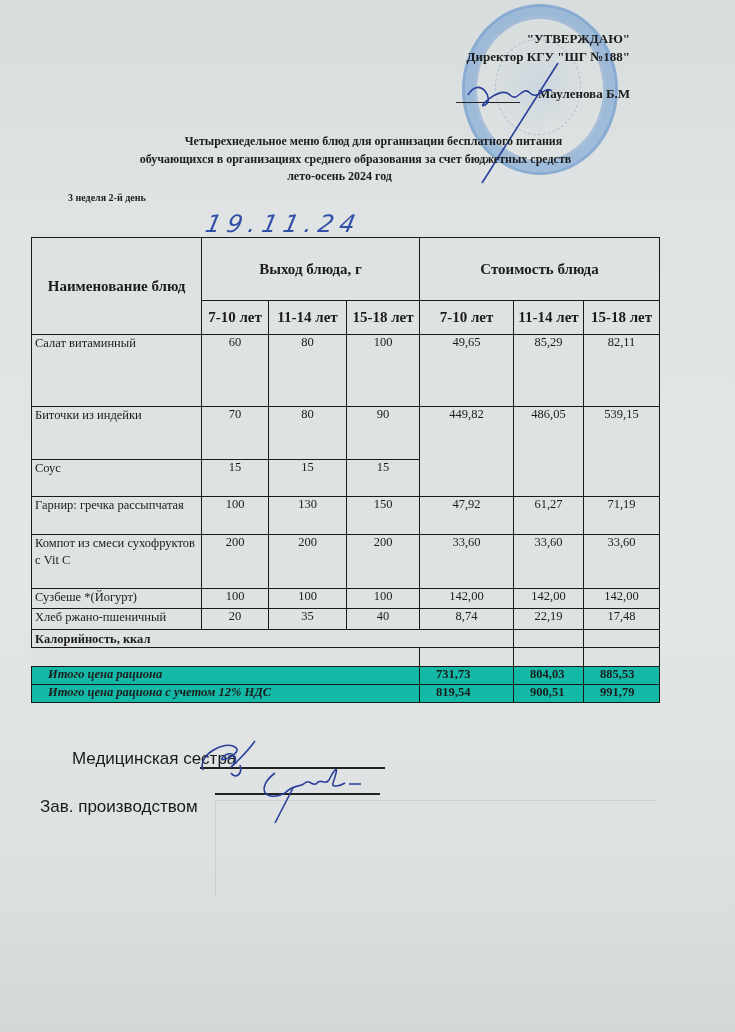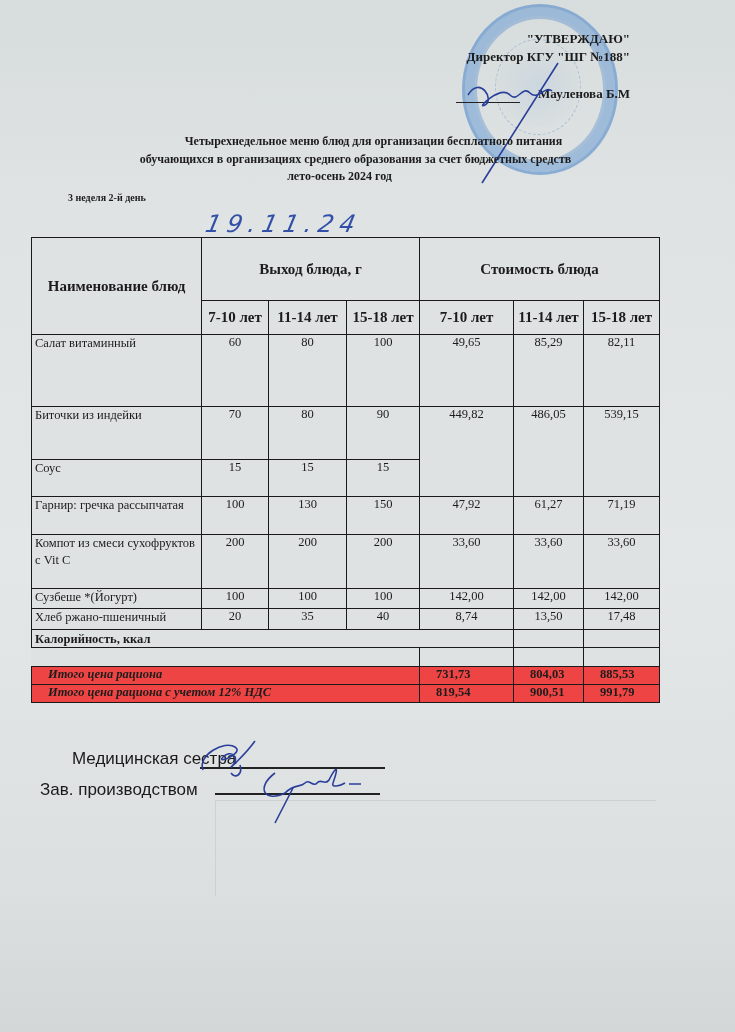--- a/index.html
+++ b/index.html
@@ -26,21 +26,21 @@
   }
   table.menu {
     position: absolute; left: 31px; top: 237px; border-collapse: collapse;
     table-layout: fixed; font-size: 12.5px; background: #dfe2e3;
   }
   table.menu td, table.menu th { border: 1.5px solid #1a1a1a; padding: 0 3px; vertical-align: top; }
   table.menu th { font-weight: bold; vertical-align: middle; text-align: center; font-size: 15px; }
   td.num { text-align: center; padding-top: 3px; }
   td.name { padding-top: 3px; line-height: 17px; }
   td.bold { font-weight: bold; }
-  tr.total td { background: #ef4444; font-weight: bold; font-style: italic; padding-top: 0; padding-left: 16px; }
+  tr.total td { background: #14b8a6; font-weight: bold; font-style: italic; padding-top: 0; padding-left: 16px; }
   tr.total td.num { text-align: left; font-style: normal; padding-right: 3px; padding-top: 0; }
   tr.gap td { border-left: none; border-right: none; }
   .sig-label { font-family: "Liberation Sans", sans-serif; font-size: 17px; color: #1a1a1a; }
   .sig-line { height: 1.5px; background: #222; }
   .ghost { color: rgba(90,90,90,0.18); font-size: 12px; }
 </style>
 </head>
 <body>
 
 <div class="abs stamp">
@@ -136,21 +136,21 @@
     <td class="num" style="padding-top:0">142,00</td>
     <td class="num" style="padding-top:0">142,00</td>
     <td class="num" style="padding-top:0">142,00</td>
   </tr>
   <tr style="height:21px">
     <td class="name" style="padding-top:0">Хлеб ржано-пшеничный</td>
     <td class="num" style="padding-top:0">20</td>
     <td class="num" style="padding-top:0">35</td>
     <td class="num" style="padding-top:0">40</td>
     <td class="num" style="padding-top:0">8,74</td>
-    <td class="num" style="padding-top:0">13,50</td>
+    <td class="num" style="padding-top:0">22,19</td>
     <td class="num" style="padding-top:0">17,48</td>
   </tr>
   <tr style="height:16px">
     <td colspan="5" class="bold" style="padding-top:2px; line-height:15px;">Калорийность, ккал</td>
     <td></td>
     <td></td>
   </tr>
   <tr class="gap" style="height:19px">
     <td colspan="4" style="border-left:none; border-bottom:1.5px solid #1a1a1a;"></td>
     <td style="border-left:1.5px solid #1a1a1a; border-right:1.5px solid #1a1a1a;"></td>
@@ -167,21 +167,21 @@
     <td colspan="4">Итого цена рациона с учетом 12% НДС</td>
     <td class="num">819,54</td>
     <td class="num">900,51</td>
     <td class="num">991,79</td>
   </tr>
 </tbody>
   </table>
 
 <div class="abs sig-label" style="left:40px; top:749px;margin-left:32px;">Медицинская сестра</div>
 <div class="abs sig-line" style="left:200px; top:767px; width:185px;"></div>
-<div class="abs sig-label" style="left:40px; top:780px;">Зав. производством</div>
+<div class="abs sig-label" style="left:40px; top:797px;">Зав. производством</div>
 <div class="abs sig-line" style="left:215px; top:793px; width:165px;"></div>
 
 <svg class="abs" style="left:195px; top:735px;" width="70" height="50">
   <path d="M8 35 C 2 20, 30 5, 40 12 C 50 18, 20 30, 28 22 C 36 14, 45 22, 38 30 C 30 38, 50 20, 60 6 M 45 30 C 48 40, 40 44, 36 38" stroke="#2a3f9a" stroke-width="1.6" fill="none"></path>
 </svg>
 <svg class="abs" style="left:245px; top:758px;" width="120" height="70">
   <path d="M30 15 C 10 30, 20 45, 40 35 C 50 25, 55 30, 60 25 C 64 20, 68 30, 72 25 C 76 20, 80 28, 84 22 C 90 10, 95 5, 88 25 C 86 30, 95 28, 100 25 M 104 26 L 116 26 M 48 30 L 30 65" stroke="#2a3f9a" stroke-width="1.6" fill="none"></path>
 </svg>
 
 <div class="abs ghost" style="left:215px; top:800px; width:440px; height:95px; border-left:1px solid rgba(90,90,90,0.12); border-top:1px solid rgba(90,90,90,0.12);"></div>

